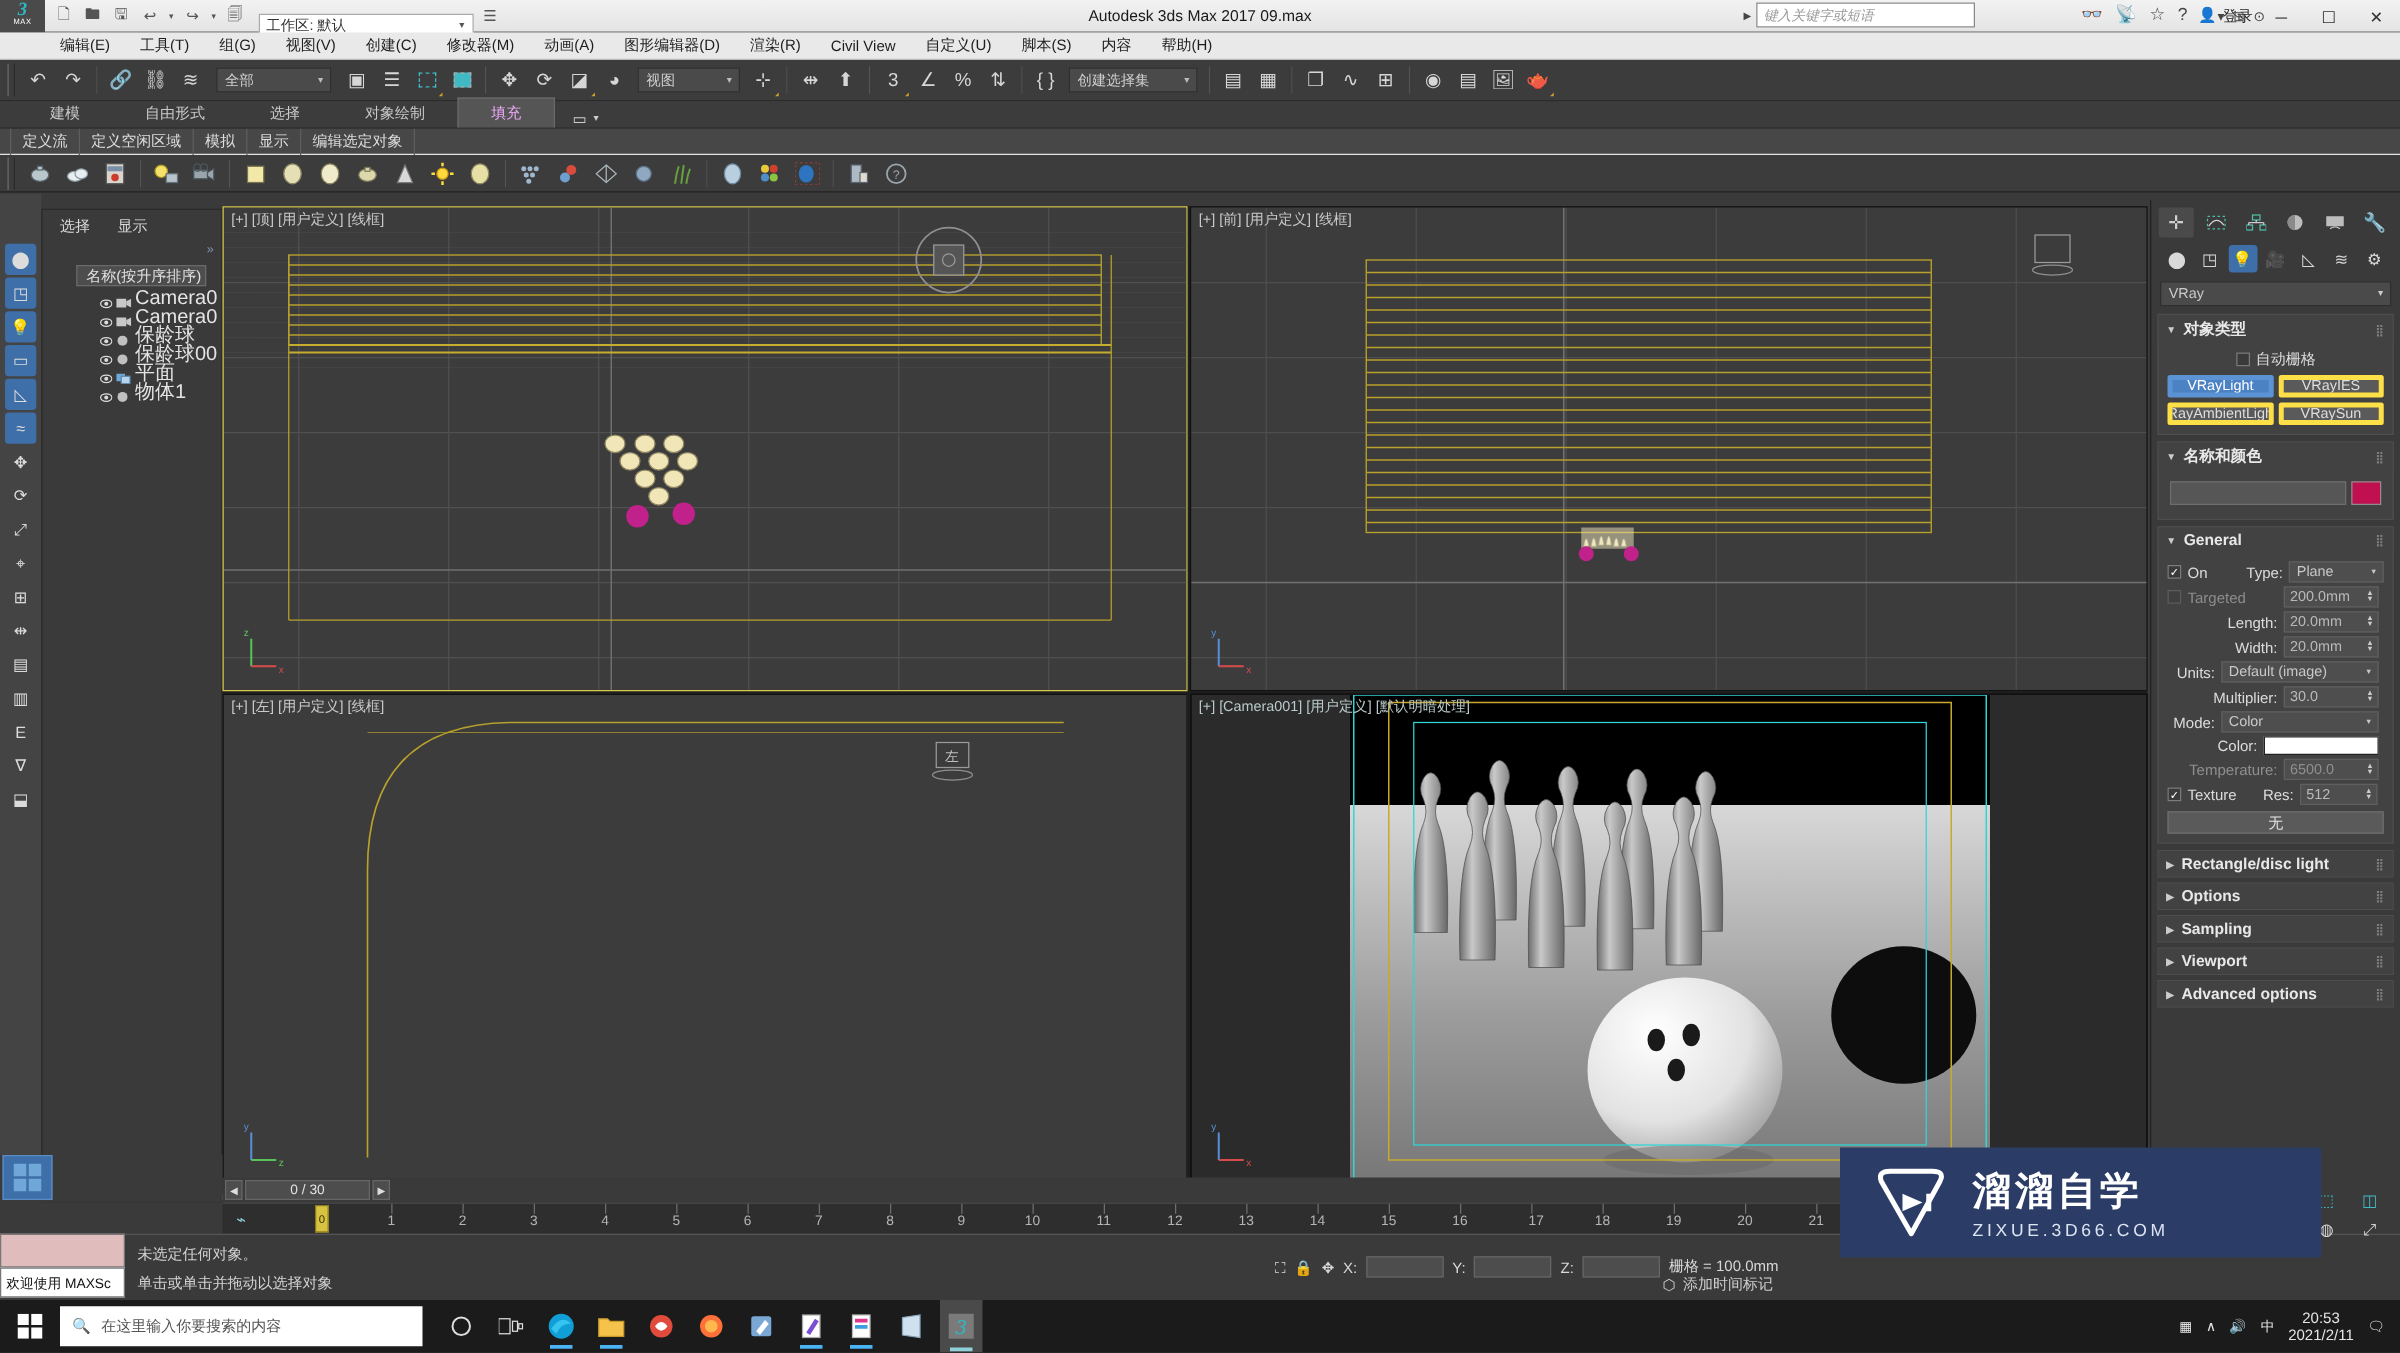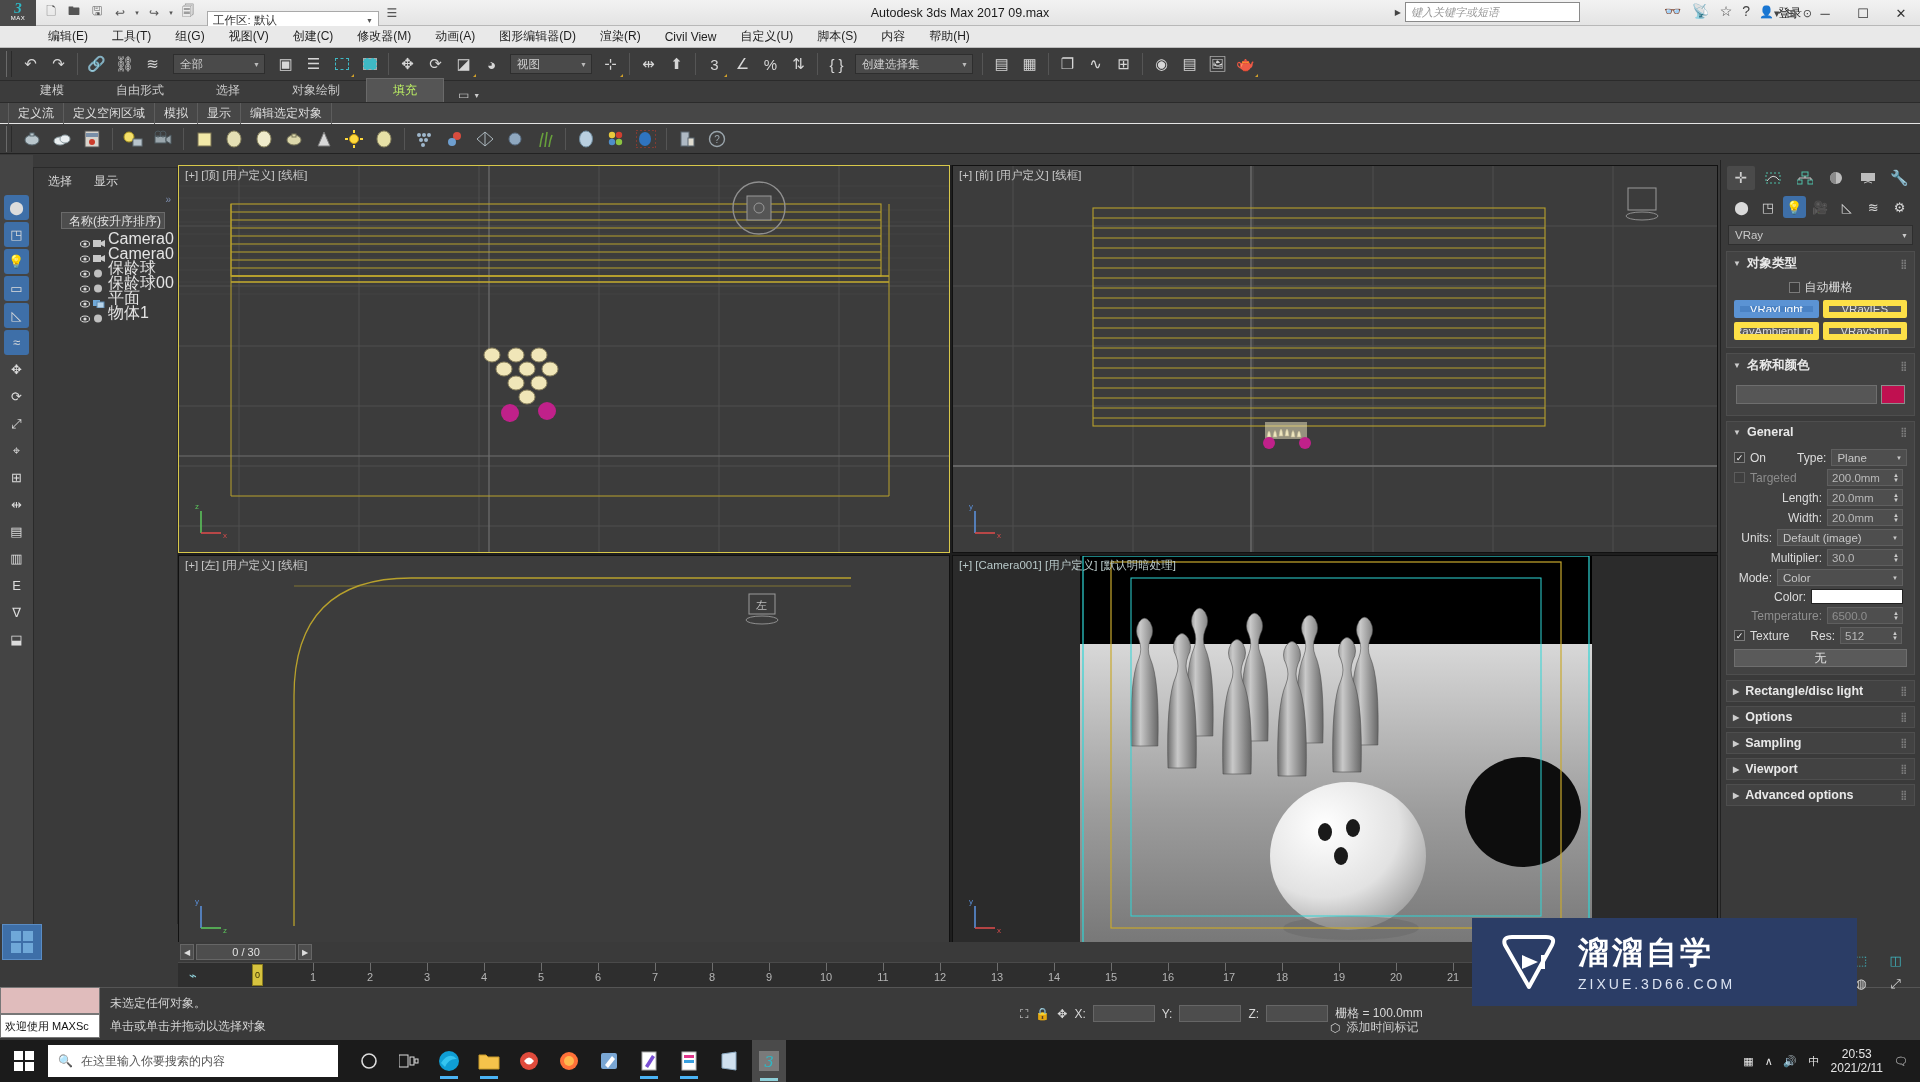--- a/index.html
+++ b/index.html
@@ -79,21 +79,21 @@
   .combo .cv { white-space:nowrap; overflow:hidden; }
   .combo .ca { margin-left:auto; font-size:7px; padding-left:8px; color:#bbb;}
 
   
   .ribbon {
     position:absolute; top:81px; left:0; width:1920px; height:22px;
     background:#3c3c3c; display:flex; align-items:flex-end; padding-left:14px;
     border-bottom:1px solid #2b2b2b;
   }
   .rtab { padding:3px 26px 3px 26px; font-size:12px; color:#c9c9c9; }
-  .rtab.active { background:#555; color:#bef264; border:1px solid #6a6a6a; border-bottom:none;}
+  .rtab.active { background:#555; color:#f0abfc; border:1px solid #6a6a6a; border-bottom:none;}
   .ribbon2 {
     position:absolute; top:103px; left:0; width:1920px; height:21px;
     background:#474747; display:flex; align-items:center; padding-left:8px;
     border-bottom:1px solid #e5e5e5; gap:0px;
   }
   .r2btn { padding:2px 9px; font-size:12px; color:#ddd; border-right:1px solid #5d5d5d;}
   .r2btn:first-child { border-left:1px solid #5d5d5d; }
 
   
   .toolbar3 {
@@ -164,21 +164,21 @@
   .ro-head { display:flex; align-items:center; gap:6px; padding:3px 6px; font-size:12.5px;
     font-weight:bold; color:#e8e8e8; background:#424242; }
   .ro-head .tri { font-size:8px; color:#ccc; }
   .ro-head .dots { margin-left:auto; color:#7d7d7d; font-size:9px; letter-spacing:1px;}
   .ro-body { padding:4px 7px 7px 7px; }
   .chk { display:flex; align-items:center; gap:5px; font-size:12px; color:#dcdcdc; }
   .chkbox { width:11px; height:11px; border:1px solid #7b7b7b; background:#3a3a3a;
     display:flex; align-items:center; justify-content:center; font-size:9px; color:#fff;}
   .chkbox.dis { border-color:#5c5c5c; background:#3f3f3f;}
   .btnrow { display:flex; gap:4px; margin-top:4px; }
-  .cbtn { flex:1; height:18px; background:#5a5a5a; border:6px solid #fde047; color:#dedede;
+  .cbtn { flex:1; height:18px; background:#5a5a5a; border:4px solid #fde047; color:#dedede;
     font-size:11.5px; display:flex; align-items:center; justify-content:center; border-radius:2px;
     overflow:hidden; white-space:nowrap;}
   .cbtn.blue { background:#4a82c4; border-color:#5b93d4; color:#fff; }
   .namebox { display:flex; gap:4px; align-items:center; margin:4px 2px; }
   .nameinput { flex:1; height:19px; background:#565656; border:1px solid #6e6e6e; }
   .colorswatch { width:24px; height:19px; border:1px solid #8c8c8c; }
   .frow { display:flex; align-items:center; gap:5px; margin:3px 0; font-size:12px; color:#dcdcdc;}
   .flabel { text-align:right; }
   .spin { display:flex; align-items:center; background:#4e4e4e; border:1px solid #5f5f5f;
     height:17px; color:#b9b9b9; font-size:11.5px; padding-left:4px; }
@@ -363,21 +363,21 @@
     <div class="sep"></div>
     <div class="tbtn">⇹</div>
     <div class="tbtn">⬆</div>
     <div class="sep"></div>
     <div class="tbtn">3<span class="corner"></span></div>
     <div class="tbtn">∠</div>
     <div class="tbtn">%</div>
     <div class="tbtn">⇅</div>
     <div class="sep"></div>
     <div class="tbtn">{ }</div>
-    <div class="combo" style="width:118px;margin:0 4px;">
+    <div class="combo" style="width:103px;margin:0 4px;">
       <span class="cv">创建选择集</span>
       <span class="ca">▼</span>
     </div>
     <div class="sep"></div>
     <div class="tbtn">▤</div>
     <div class="tbtn">▦</div>
     <div class="sep"></div>
     <div class="tbtn">❐</div>
     <div class="tbtn">∿</div>
     <div class="tbtn">⊞</div>

